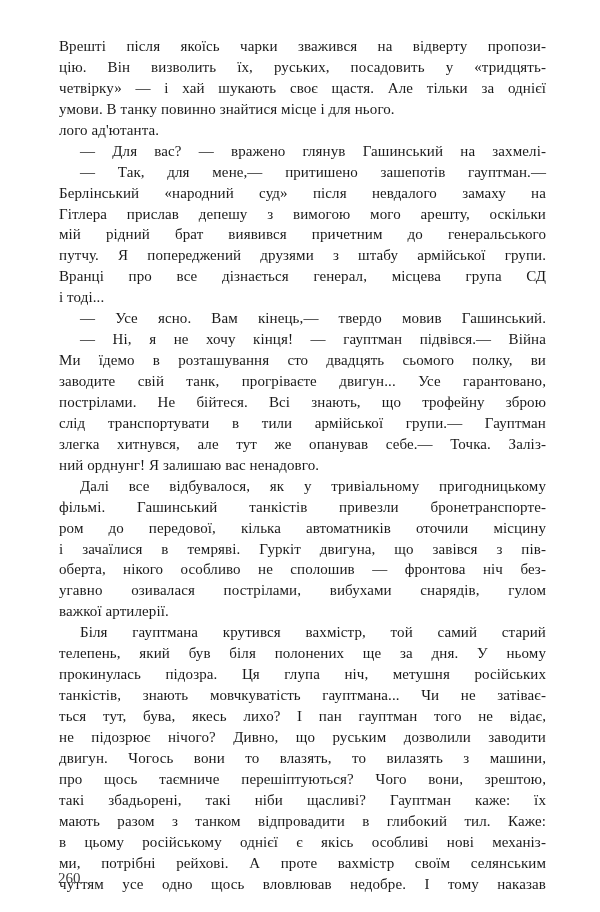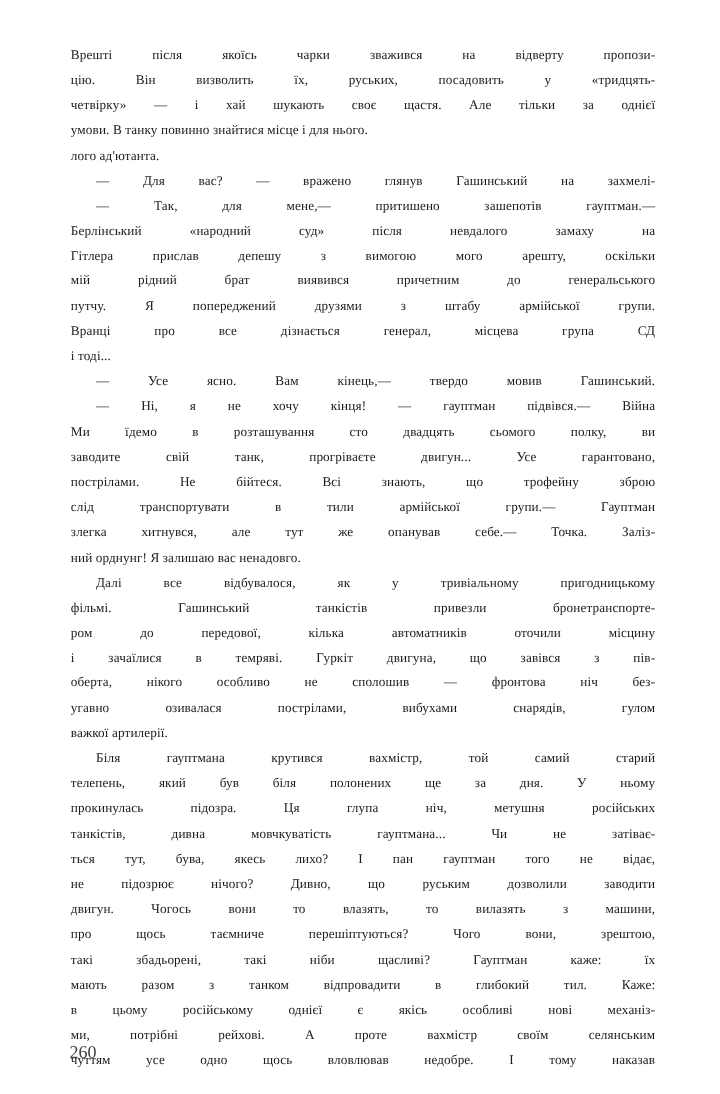--- a/index.html
+++ b/index.html
@@ -17,21 +17,21 @@
   }
   .page {
     position: absolute;
     left: 59px;
     top: 36px;
     width: 487px;
   }
   .line {
     height: 20.95px;
     line-height: 20.95px;
-    font-size: 11px;
+    font-size: 15px;
     white-space: nowrap;
     text-align: justify;
     text-align-last: justify;
     letter-spacing: 0.1px;
     overflow: visible;
   }
   .line.last {
     text-align-last: left;
   }
   .line.indent {
@@ -74,21 +74,21 @@
   <div class="line indent" style="white-space: nowrap; text-align: justify; text-align-last: justify;">Далі все відбувалося, як у тривіальному пригодницькому</div>
   <div class="line" style="white-space: nowrap; text-align: justify; text-align-last: justify;">фільмі. Гашинський танкістів привезли бронетранспорте-</div>
   <div class="line" style="white-space: nowrap; text-align: justify; text-align-last: justify;">ром до передової, кілька автоматників оточили місцину</div>
   <div class="line" style="white-space: nowrap; text-align: justify; text-align-last: justify;">і зачаїлися в темряві. Гуркіт двигуна, що завівся з пів-</div>
   <div class="line" style="white-space: nowrap; text-align: justify; text-align-last: justify;">оберта, нікого особливо не сполошив — фронтова ніч без-</div>
   <div class="line" style="white-space: nowrap; text-align: justify; text-align-last: justify;">угавно озивалася пострілами, вибухами снарядів, гулом</div>
   <div class="line last" style="white-space: nowrap;">важкої артилерії.</div>
   <div class="line indent" style="white-space: nowrap; text-align: justify; text-align-last: justify;">Біля гауптмана крутився вахмістр, той самий старий</div>
   <div class="line" style="white-space: nowrap; text-align: justify; text-align-last: justify;">телепень, який був біля полонених ще за дня. У ньому</div>
   <div class="line" style="white-space: nowrap; text-align: justify; text-align-last: justify;">прокинулась підозра. Ця глупа ніч, метушня російських</div>
-  <div class="line" style="white-space: nowrap; text-align: justify; text-align-last: justify;">танкістів, дивна мовчкуватість гауптмана... Чи не затіває-</div>
+  <div class="line" style="white-space: nowrap; text-align: justify; text-align-last: justify;">танкістів, знають мовчкуватість гауптмана... Чи не затіває-</div>
   <div class="line" style="white-space: nowrap; text-align: justify; text-align-last: justify;">ться тут, бува, якесь лихо? І пан гауптман того не відає,</div>
   <div class="line" style="white-space: nowrap; text-align: justify; text-align-last: justify;">не підозрює нічого? Дивно, що руським дозволили заводити</div>
   <div class="line" style="white-space: nowrap; text-align: justify; text-align-last: justify;">двигун. Чогось вони то влазять, то вилазять з машини,</div>
   <div class="line" style="white-space: nowrap; text-align: justify; text-align-last: justify;">про щось таємниче перешіптуються? Чого вони, зрештою,</div>
   <div class="line" style="white-space: nowrap; text-align: justify; text-align-last: justify;">такі збадьорені, такі ніби щасливі? Гауптман каже: їх</div>
   <div class="line" style="white-space: nowrap; text-align: justify; text-align-last: justify;">мають разом з танком відпровадити в глибокий тил. Каже:</div>
   <div class="line" style="white-space: nowrap; text-align: justify; text-align-last: justify;">в цьому російському однієї є якісь особливі нові механіз-</div>
   <div class="line" style="white-space: nowrap; text-align: justify; text-align-last: justify;">ми, потрібні рейхові. А проте вахмістр своїм селянським</div>
   <div class="line" style="white-space: nowrap; text-align: justify; text-align-last: justify;">чуттям усе одно щось вловлював недобре. І тому наказав</div>
 

